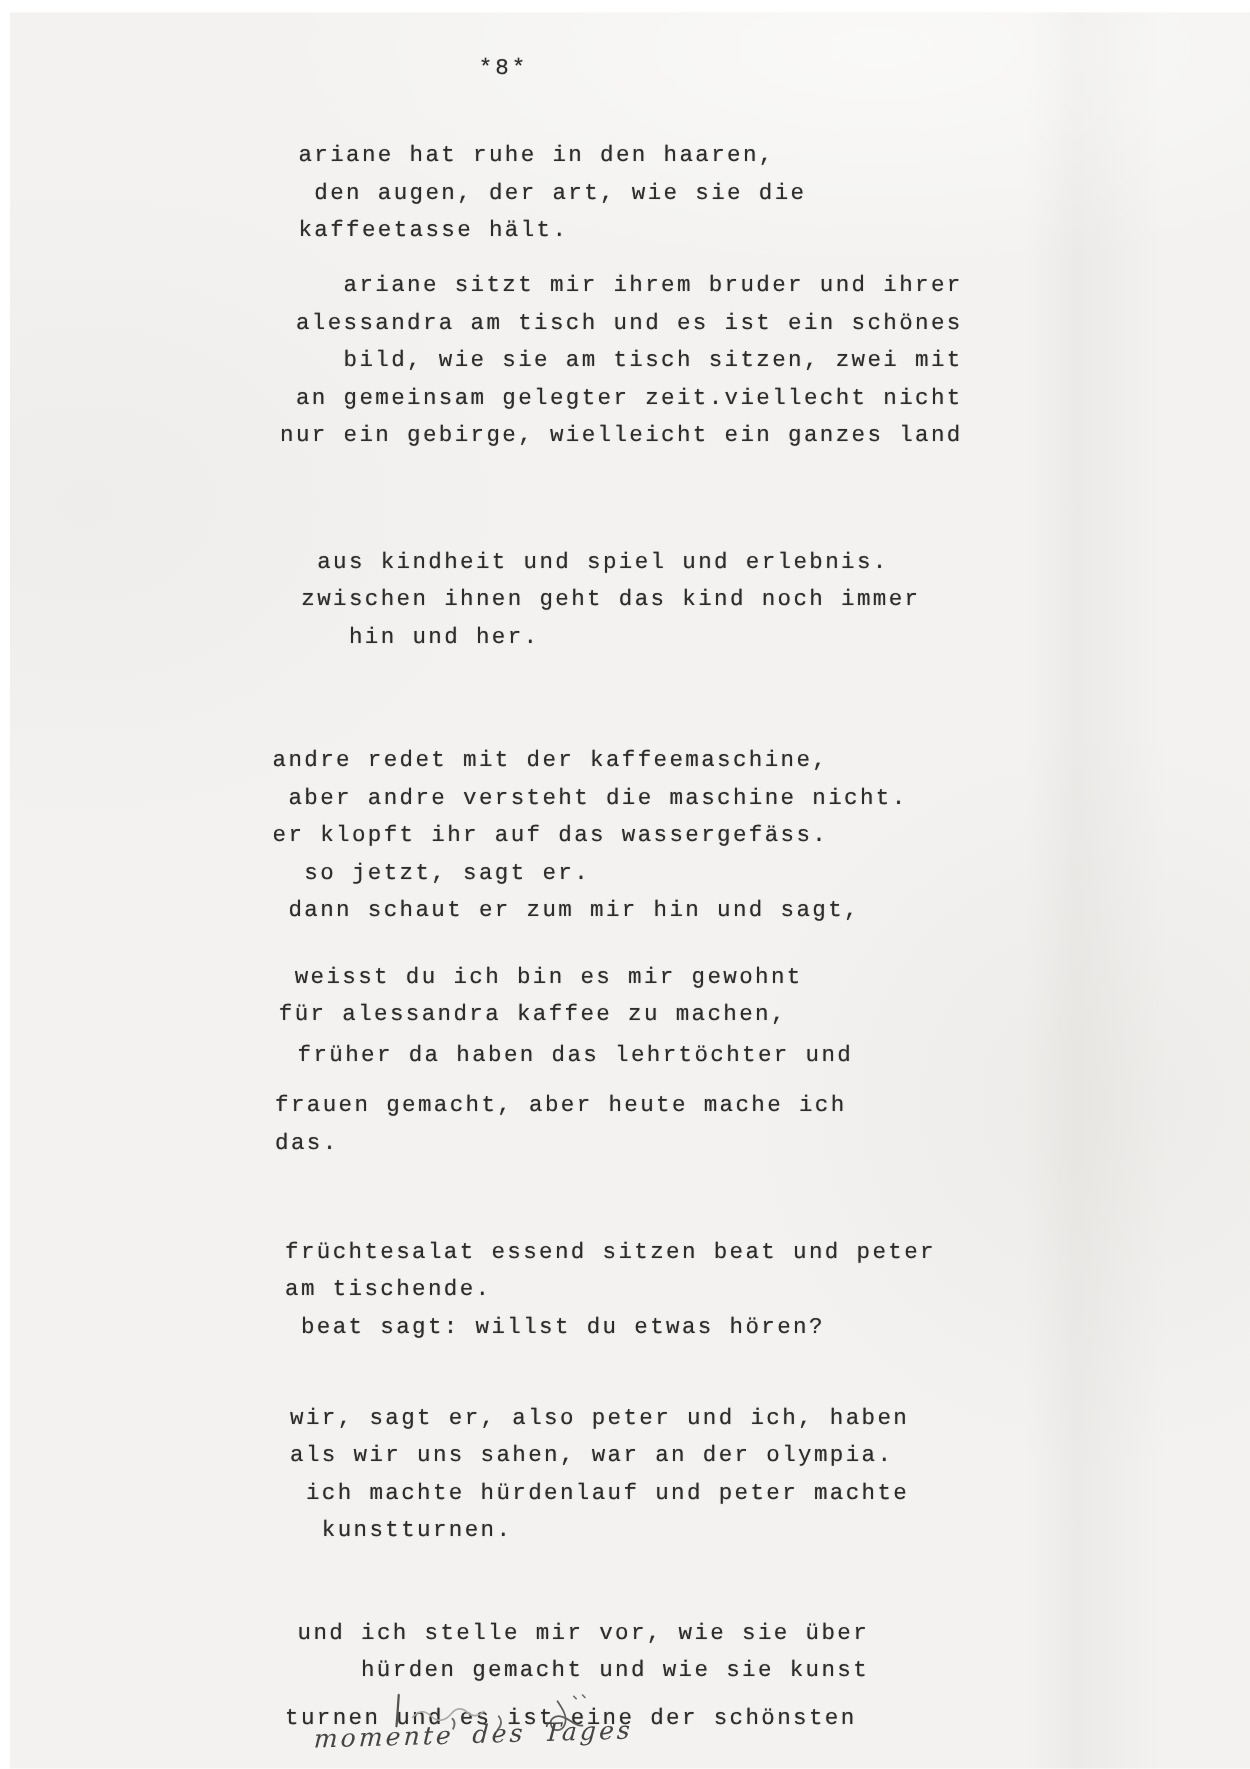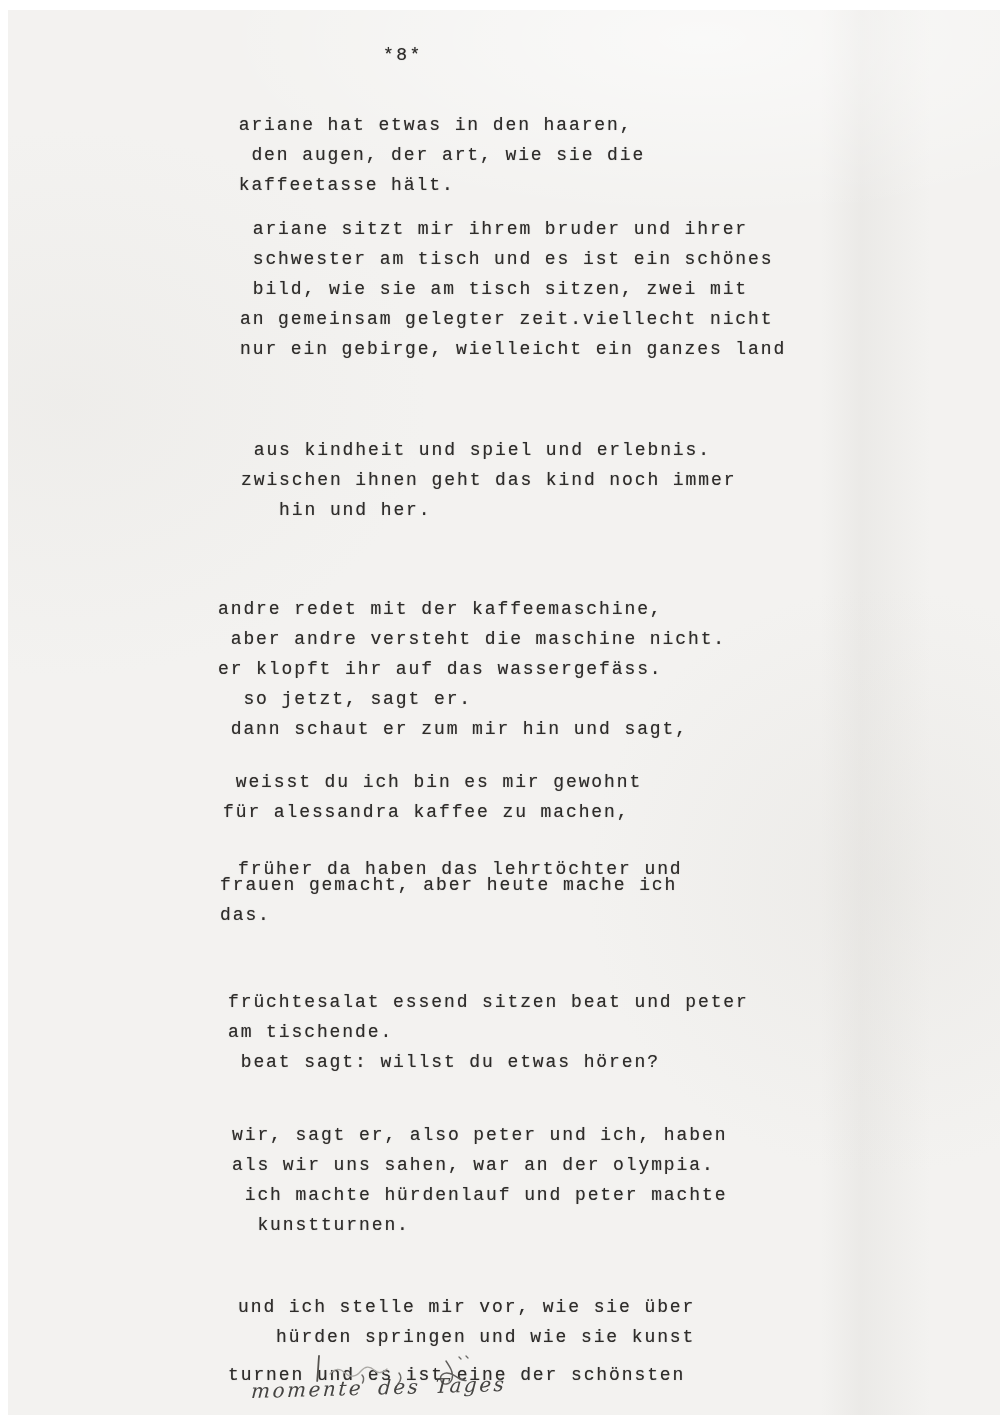--- a/index.html
+++ b/index.html
@@ -62,68 +62,68 @@
 </head>
 <body>
 
 <div class="page">
   <div class="paper"></div>
 
   <div class="header line">*8*</div>
 
   <div id="poem">
       <div class="stanza" style="top: 110px; left: 226px;">
-        <div class="line"> ariane hat etwas in den haaren,</div>
+        <div class="line"> ariane hat ruhe in den haaren,</div>
         <div class="line">  den augen, der art, wie sie die</div>
         <div class="line"> kaffeetasse hält.</div>
       </div>
-      <div class="stanza" style="top: 214px; left: 240px;">
+      <div class="stanza" style="top: 214px; left: 224px; text-align: right;">
         <div class="line"> ariane sitzt mir ihrem bruder und ihrer</div>
-        <div class="line"> schwester am tisch und es ist ein schönes</div>
+        <div class="line"> alessandra am tisch und es ist ein schönes</div>
         <div class="line"> bild, wie sie am tisch sitzen, zwei mit</div>
         <div class="line">an gemeinsam gelegter zeit.viellecht nicht</div>
         <div class="line">nur ein gebirge, wielleicht ein ganzes land</div>
       </div>
       <div class="stanza" style="top: 435px; left: 241px;">
         <div class="line"> aus kindheit und spiel und erlebnis.</div>
         <div class="line">zwischen ihnen geht das kind noch immer</div>
         <div class="line">   hin und her.</div>
       </div>
       <div class="stanza" style="top: 594px; left: 218px;">
         <div class="line">andre redet mit der kaffeemaschine,</div>
         <div class="line"> aber andre versteht die maschine nicht.</div>
         <div class="line">er klopft ihr auf das wassergefäss.</div>
         <div class="line">  so jetzt, sagt er.</div>
         <div class="line"> dann schaut er zum mir hin und sagt,</div>
       </div>
       <div class="stanza" style="top: 767px; left: 223px;">
         <div class="line"> weisst du ich bin es mir gewohnt</div>
         <div class="line">für alessandra kaffee zu machen,</div>
       </div>
-      <div class="stanza" style="top: 830px; left: 238px; margin-top: 24px;">
+      <div class="stanza" style="top: 830px; left: 238px;">
         <div class="line">früher da haben das lehrtöchter und</div>
       </div>
       <div class="stanza" style="top: 870px; left: 220px;">
         <div class="line">frauen gemacht, aber heute mache ich</div>
         <div class="line">das.</div>
       </div>
       <div class="stanza" style="top: 987px; left: 228px;">
         <div class="line">früchtesalat essend sitzen beat und peter</div>
         <div class="line">am tischende.</div>
         <div class="line"> beat sagt: willst du etwas hören?</div>
       </div>
       <div class="stanza" style="top: 1120px; left: 232px;">
         <div class="line">wir, sagt er, also peter und ich, haben</div>
         <div class="line">als wir uns sahen, war an der olympia.</div>
         <div class="line"> ich machte hürdenlauf und peter machte</div>
         <div class="line">  kunstturnen.</div>
       </div>
       <div class="stanza" style="top: 1292px; left: 238px; text-align: right;">
         <div class="line">und ich stelle mir vor, wie sie über</div>
-        <div class="line">hürden springen und wie sie kunst</div>
+        <div class="line">hürden gemacht und wie sie kunst</div>
       </div>
       <div class="stanza" style="top: 1360px; left: 228px;">
         <div class="line">turnen und es ist eine der schönsten</div>
       </div>
     </div>
 
   <svg class="pen-marks" width="1000" height="1415" viewBox="0 0 1000 1415">
 
     <path d="M319,1356 C318.4,1364 318,1372 317.2,1381" stroke="#55534f" stroke-width="1.8" fill="none" stroke-linecap="round"></path>
 

